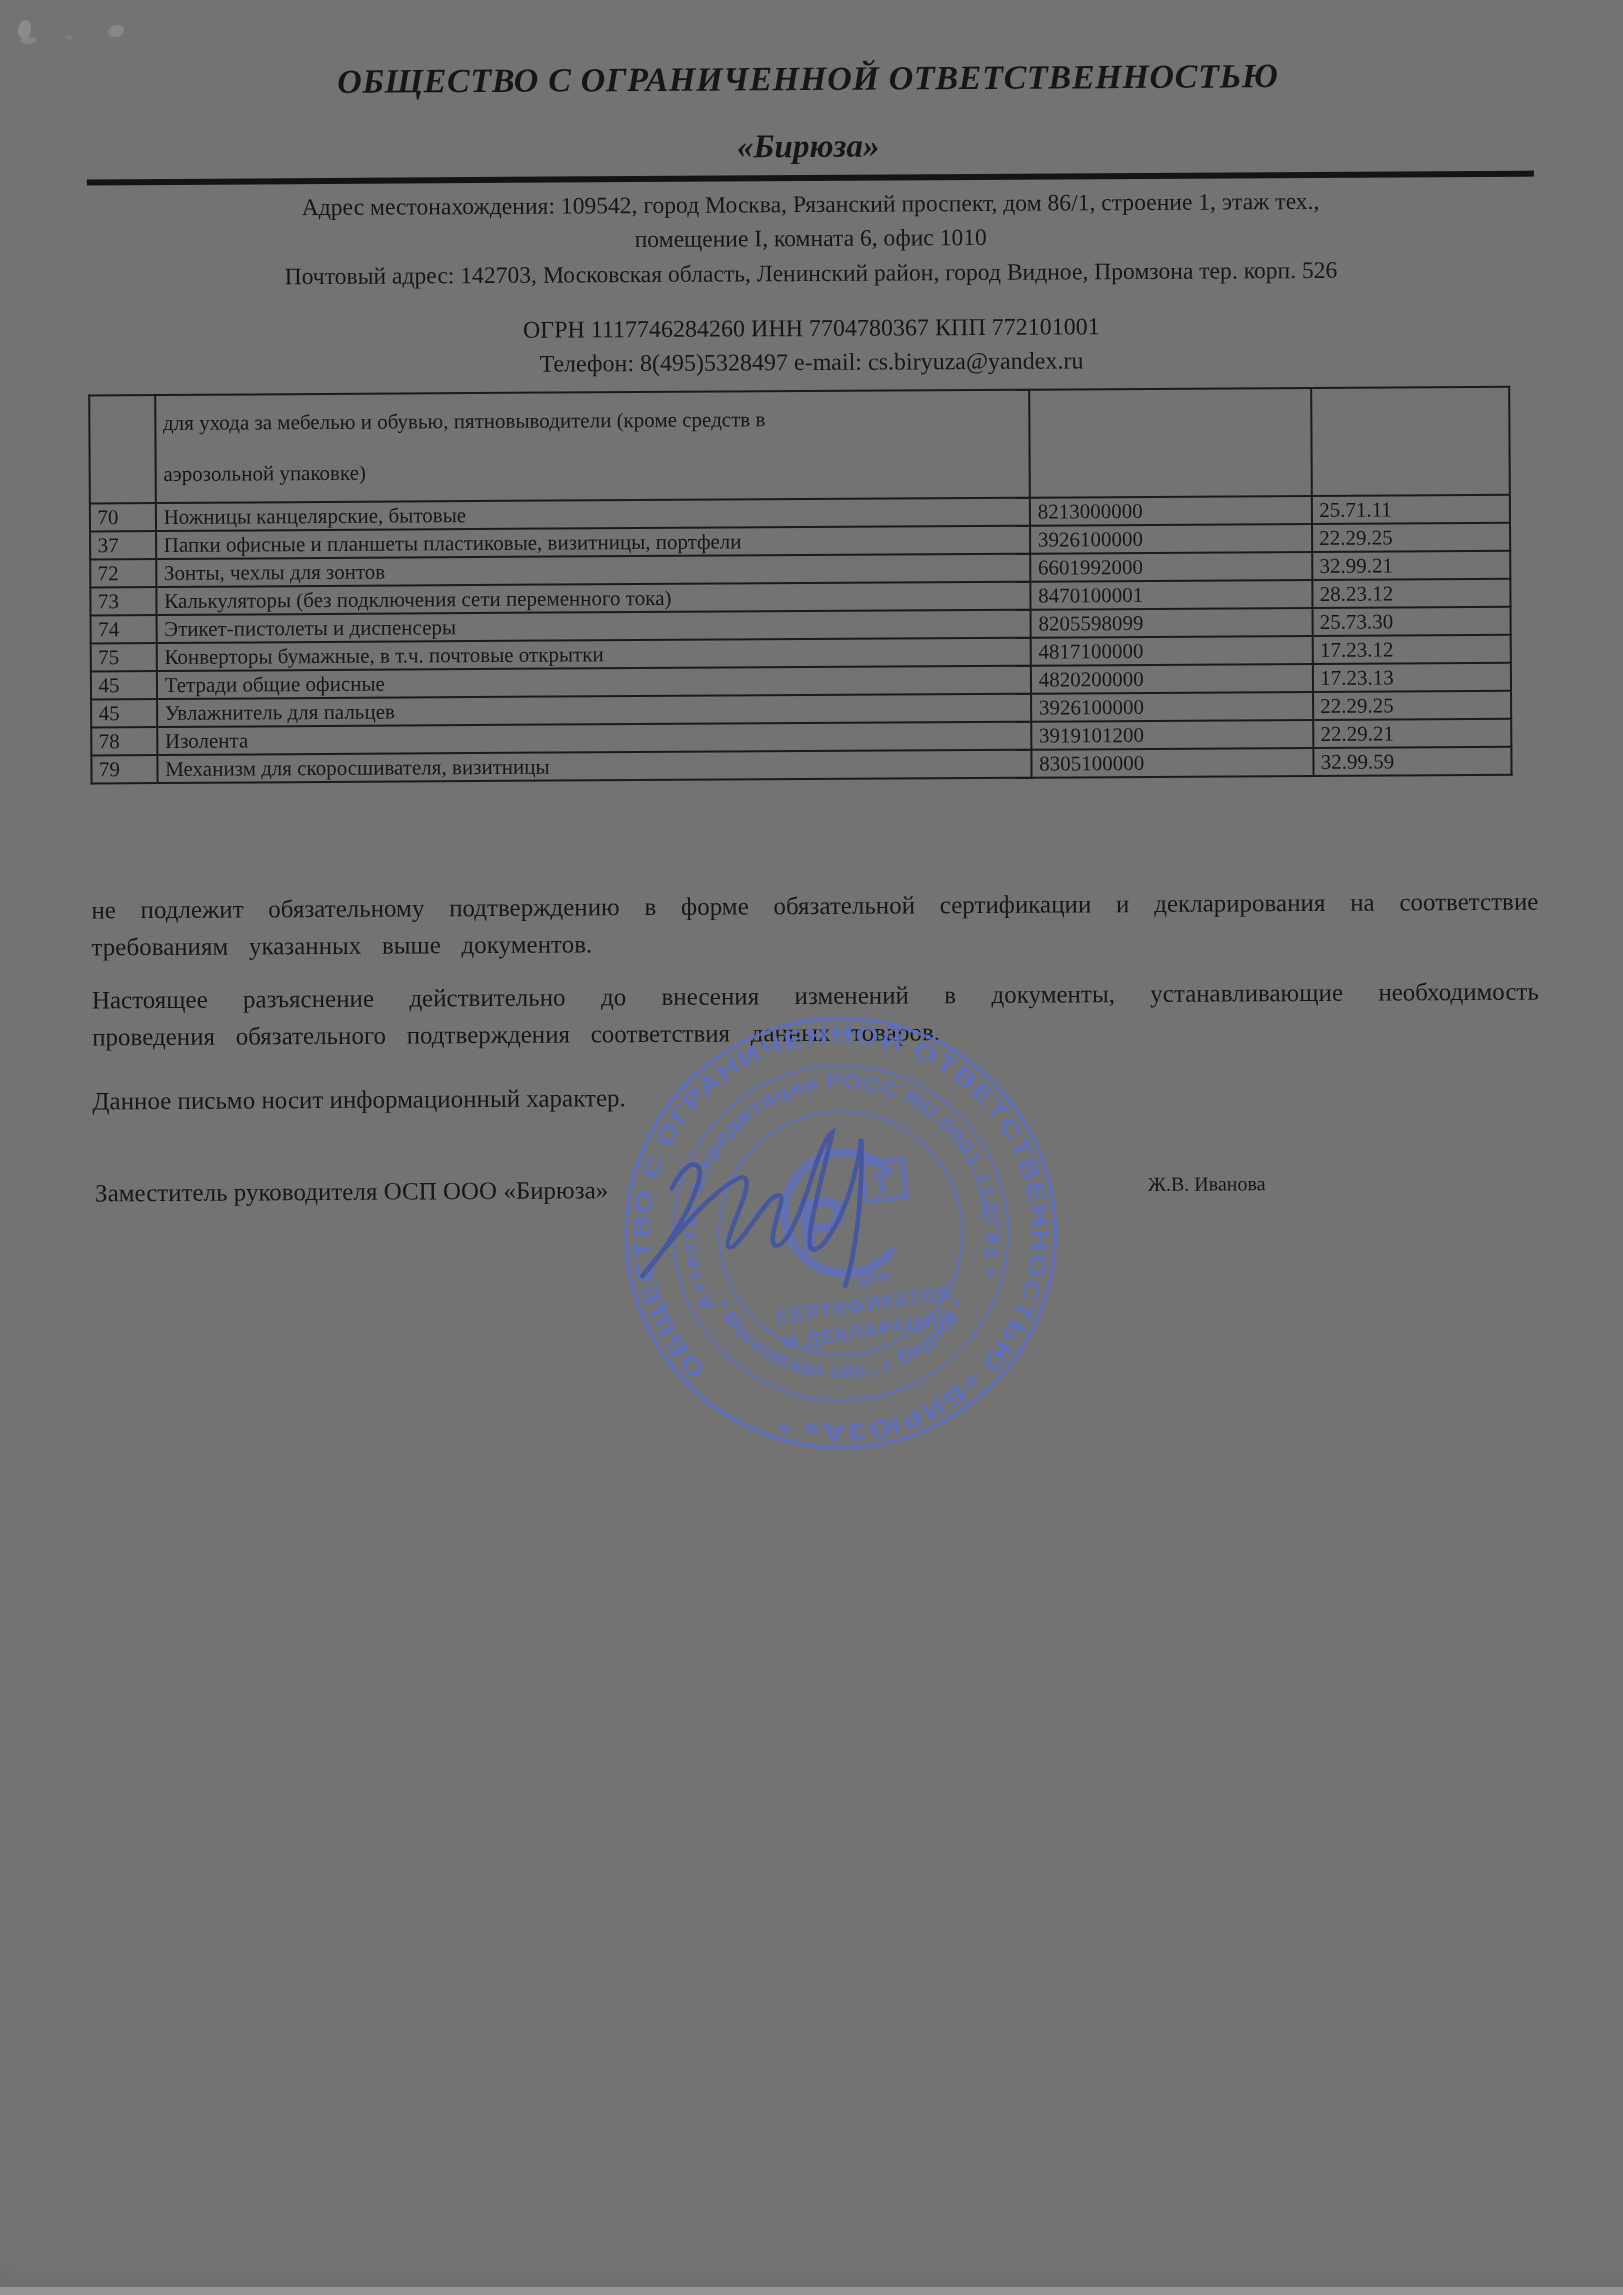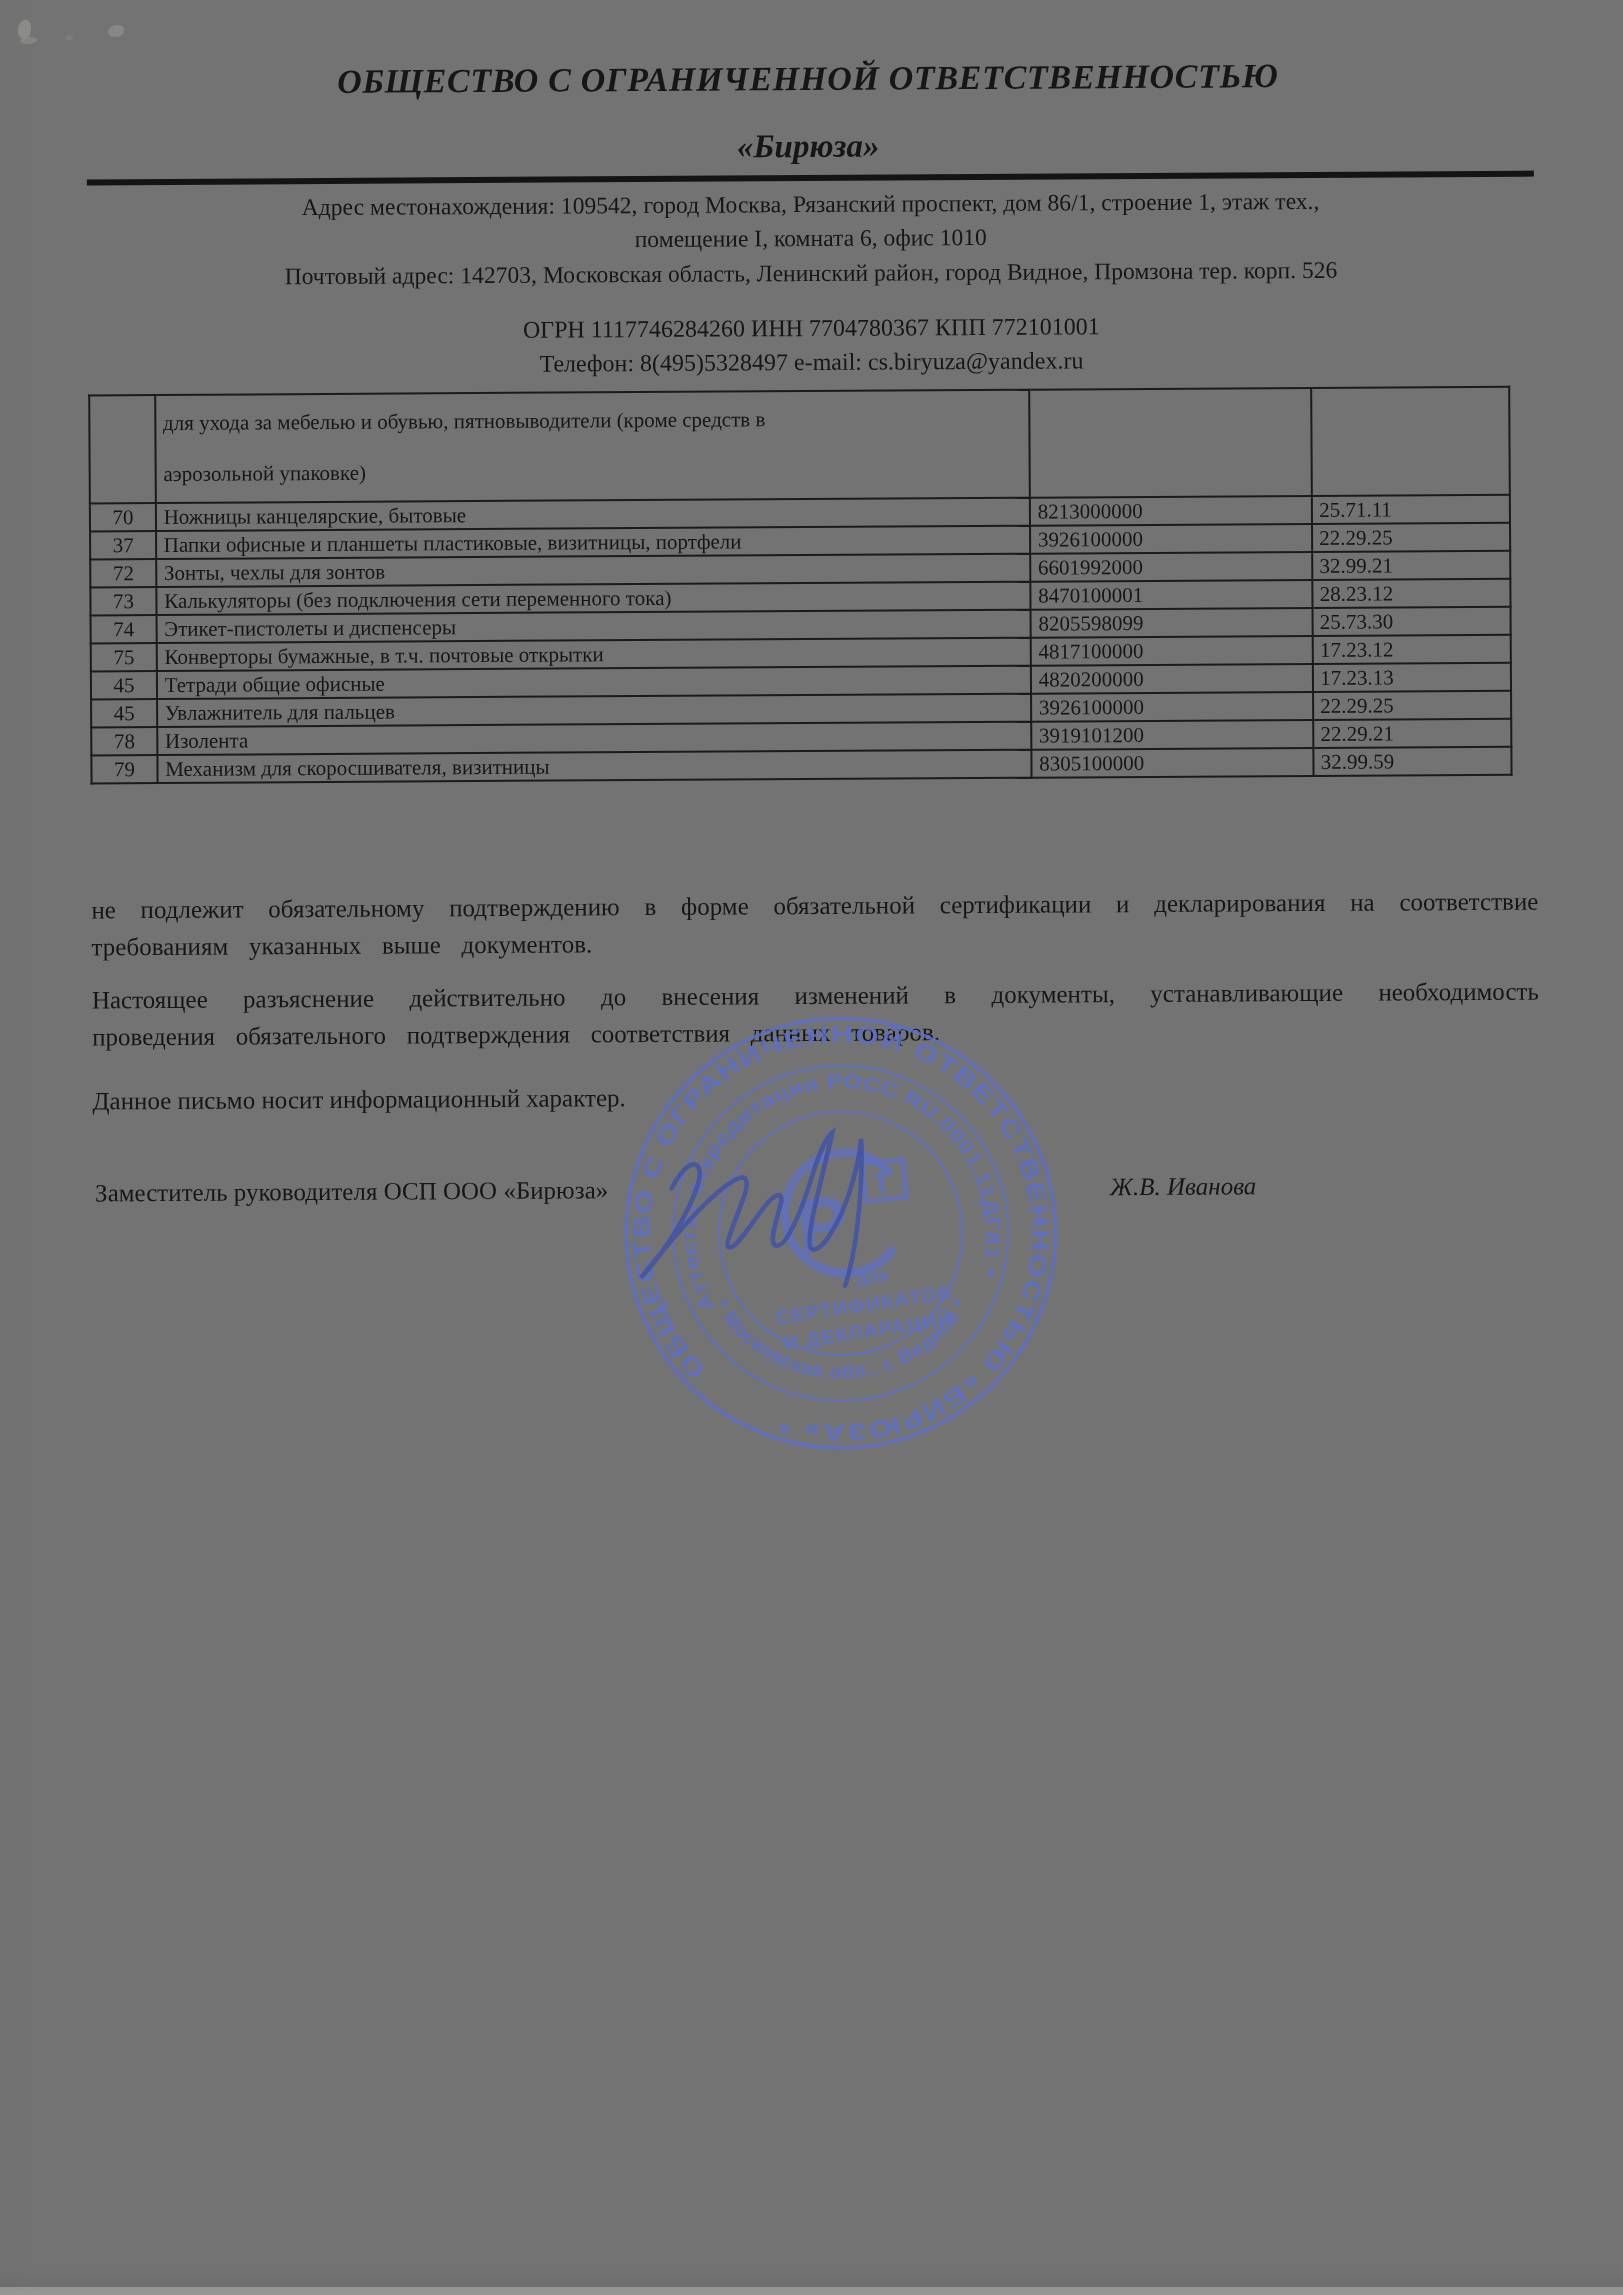--- a/index.html
+++ b/index.html
@@ -26,35 +26,35 @@
   .rule{position:absolute;top:175px;left:90px;width:1447px;height:5.9px;background:#141414;}
 
   .addr{position:absolute;left:90px;width:1447px;text-align:center;font-size:23.6px;}
   .a1{top:191px;} .a2{top:225px;} .a3{top:260px;}
   .reg{position:absolute;left:90px;width:1447px;text-align:center;font-size:24px;top:315px;}
   .contact{position:absolute;left:90px;width:1447px;text-align:center;font-size:24px;top:349px;}
 
   table.goods{position:absolute;top:390px;left:90px;width:1422px;
     border-collapse:collapse;table-layout:fixed;font-size:21px;}
   table.goods td{border:2px solid #1b1b1b;vertical-align:middle;padding:0 6.5px;overflow:hidden;}
-  td.c-num{width:3.8%;text-align:center;}
+  td.c-num{width:3.8%;}
   td.c-name{width:63.1%;padding-left:10.5px;}
   td.c-code{width:19.6%;padding-left:13px;}
   td.c-okpd{width:13.5%;padding-left:10.5px;}
   tr.carry td{height:106px;}
   tr.carry .c-name{line-height:2.45;}
   tr.row td{height:26px;}
 
   .para{position:absolute;left:90px;width:1447px;font-size:25px;line-height:37px;
     text-align:justify;word-spacing:14.4px;}
   .p1{top:887px;} .p2{top:977px;}
   .p3{top:1078px;text-align:left;word-spacing:normal;}
 
   .sig-title{position:absolute;left:92px;top:1175px;font-size:25px;}
-  .sig-name{position:absolute;left:1107px;top:1175px;font-size:25px;font-style:italic;}
+  .sig-name{position:absolute;left:1145px;top:1175px;font-size:20px;}
 
   .stamp{position:absolute;left:615px;top:1011px;width:445px;height:445px;}
   .stamp text{font-family:"Liberation Sans", sans-serif;}
 </style>
 </head>
 <body>
 
 <div class="page">
 
   <div class="edge-left"></div>

